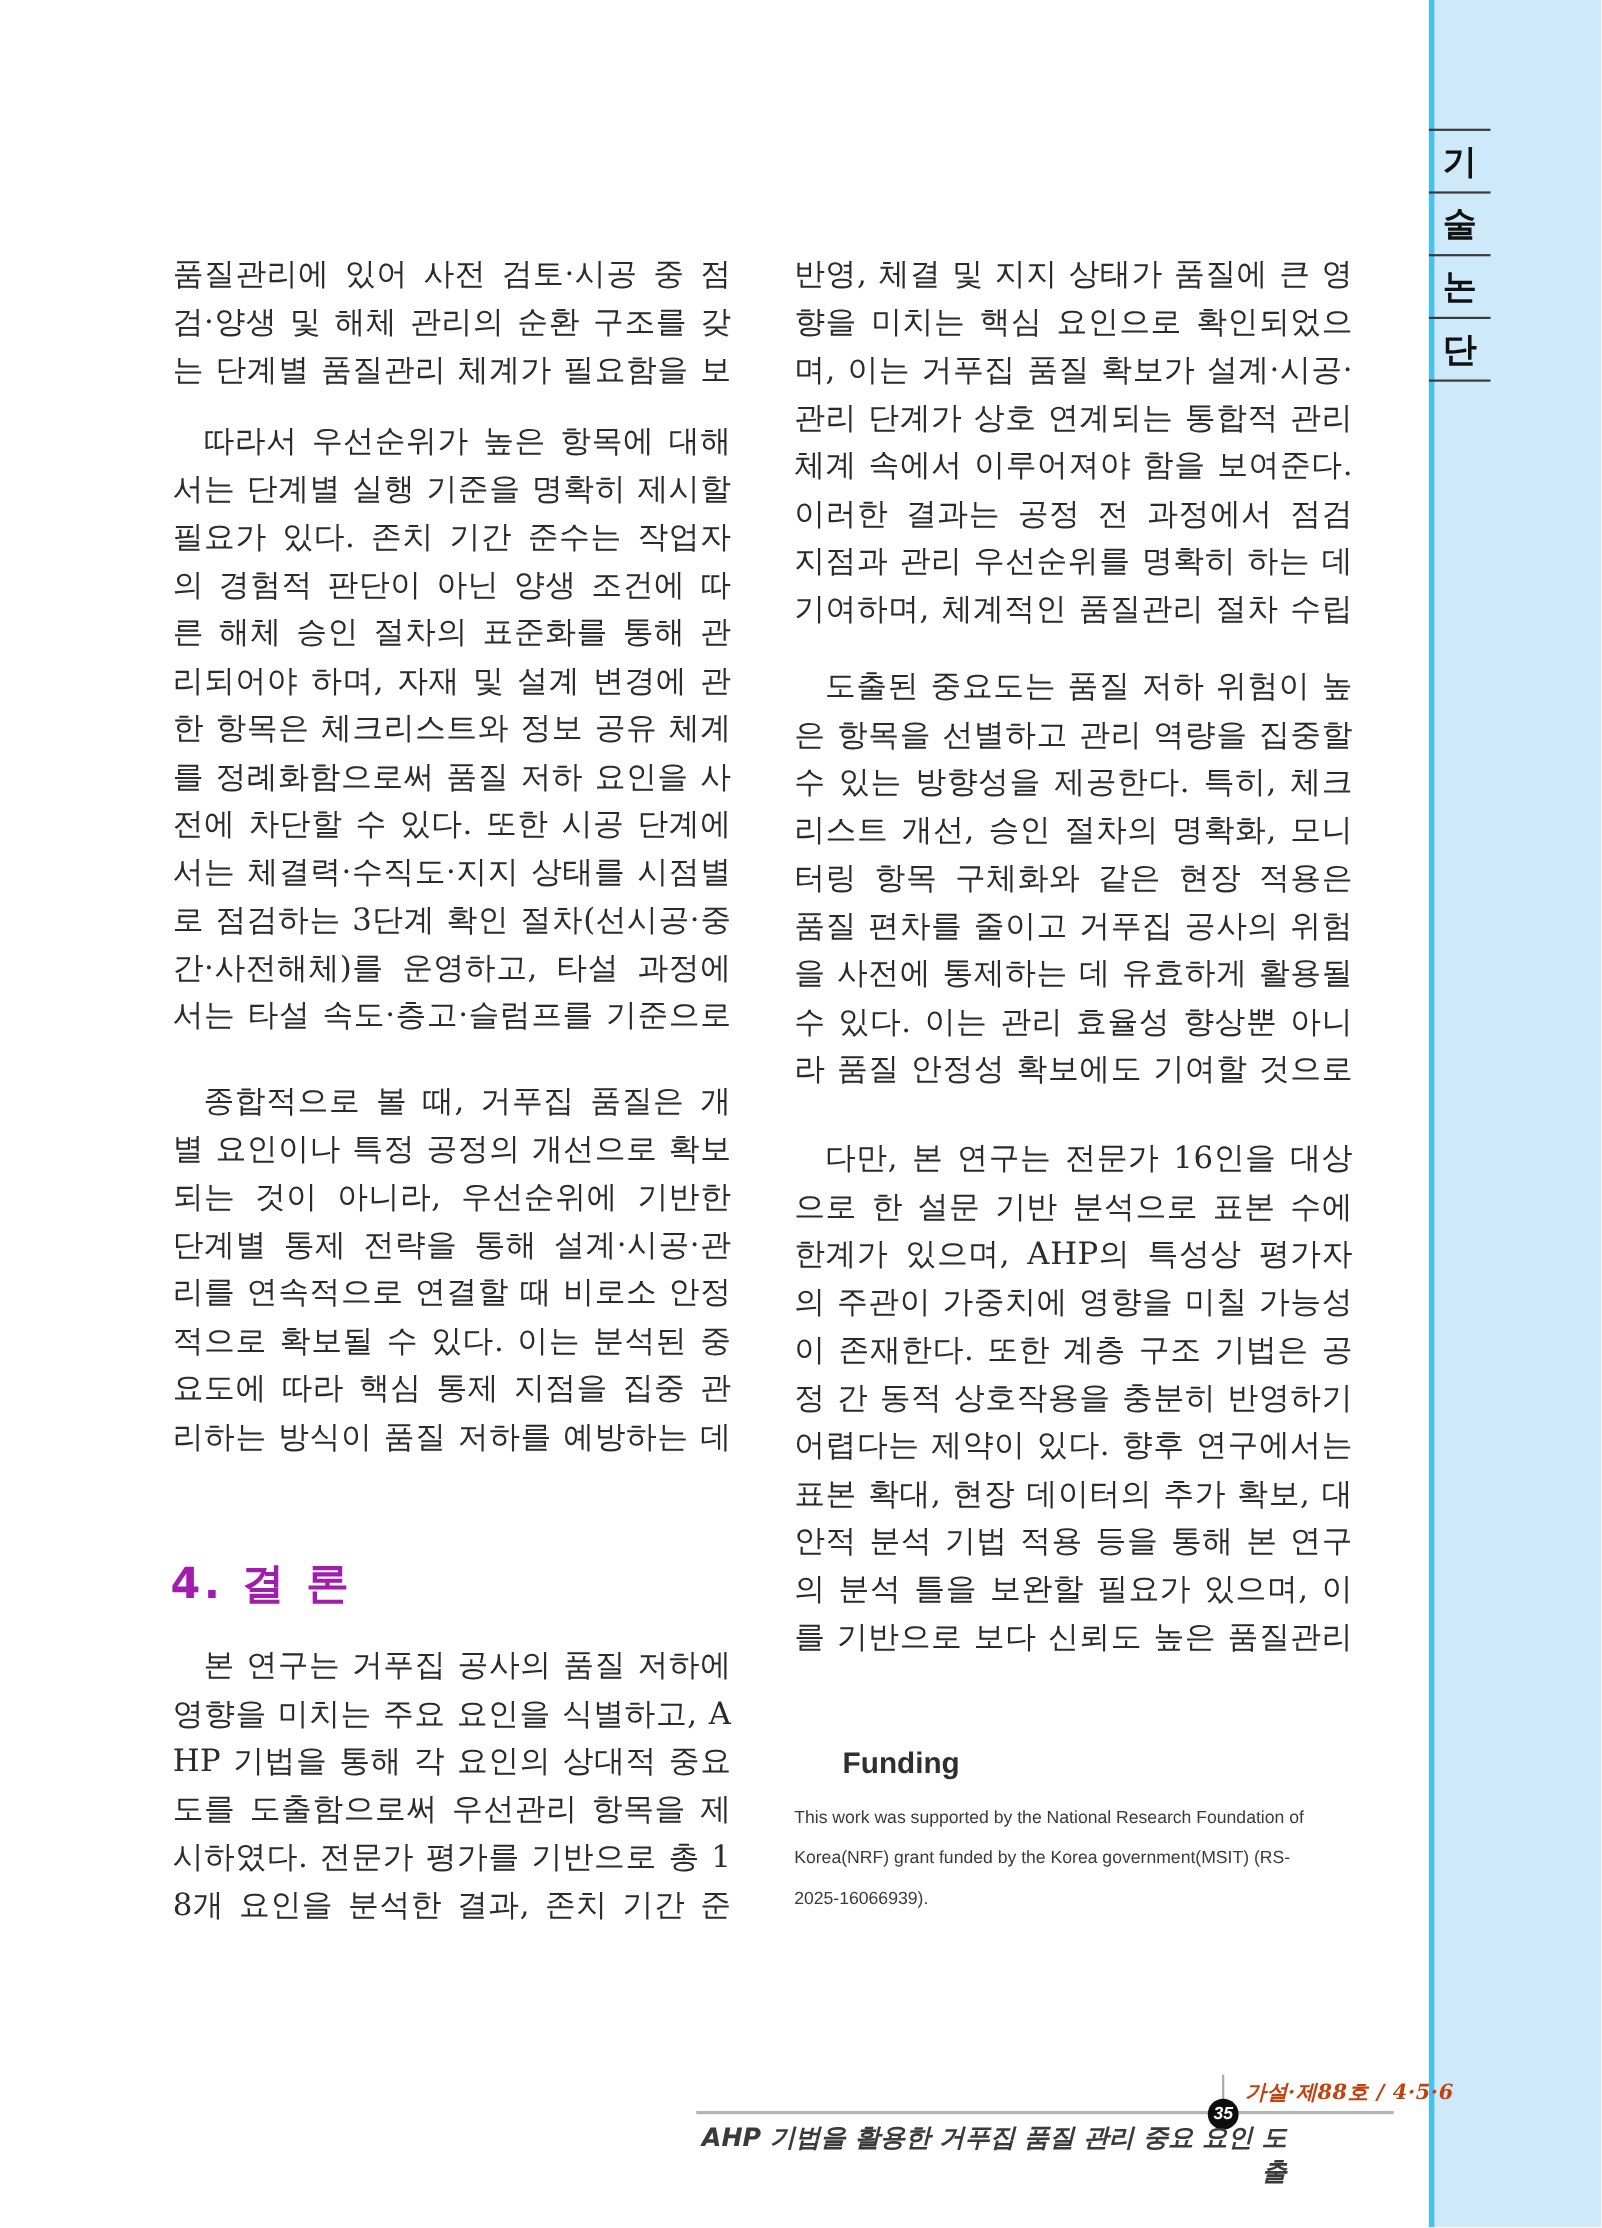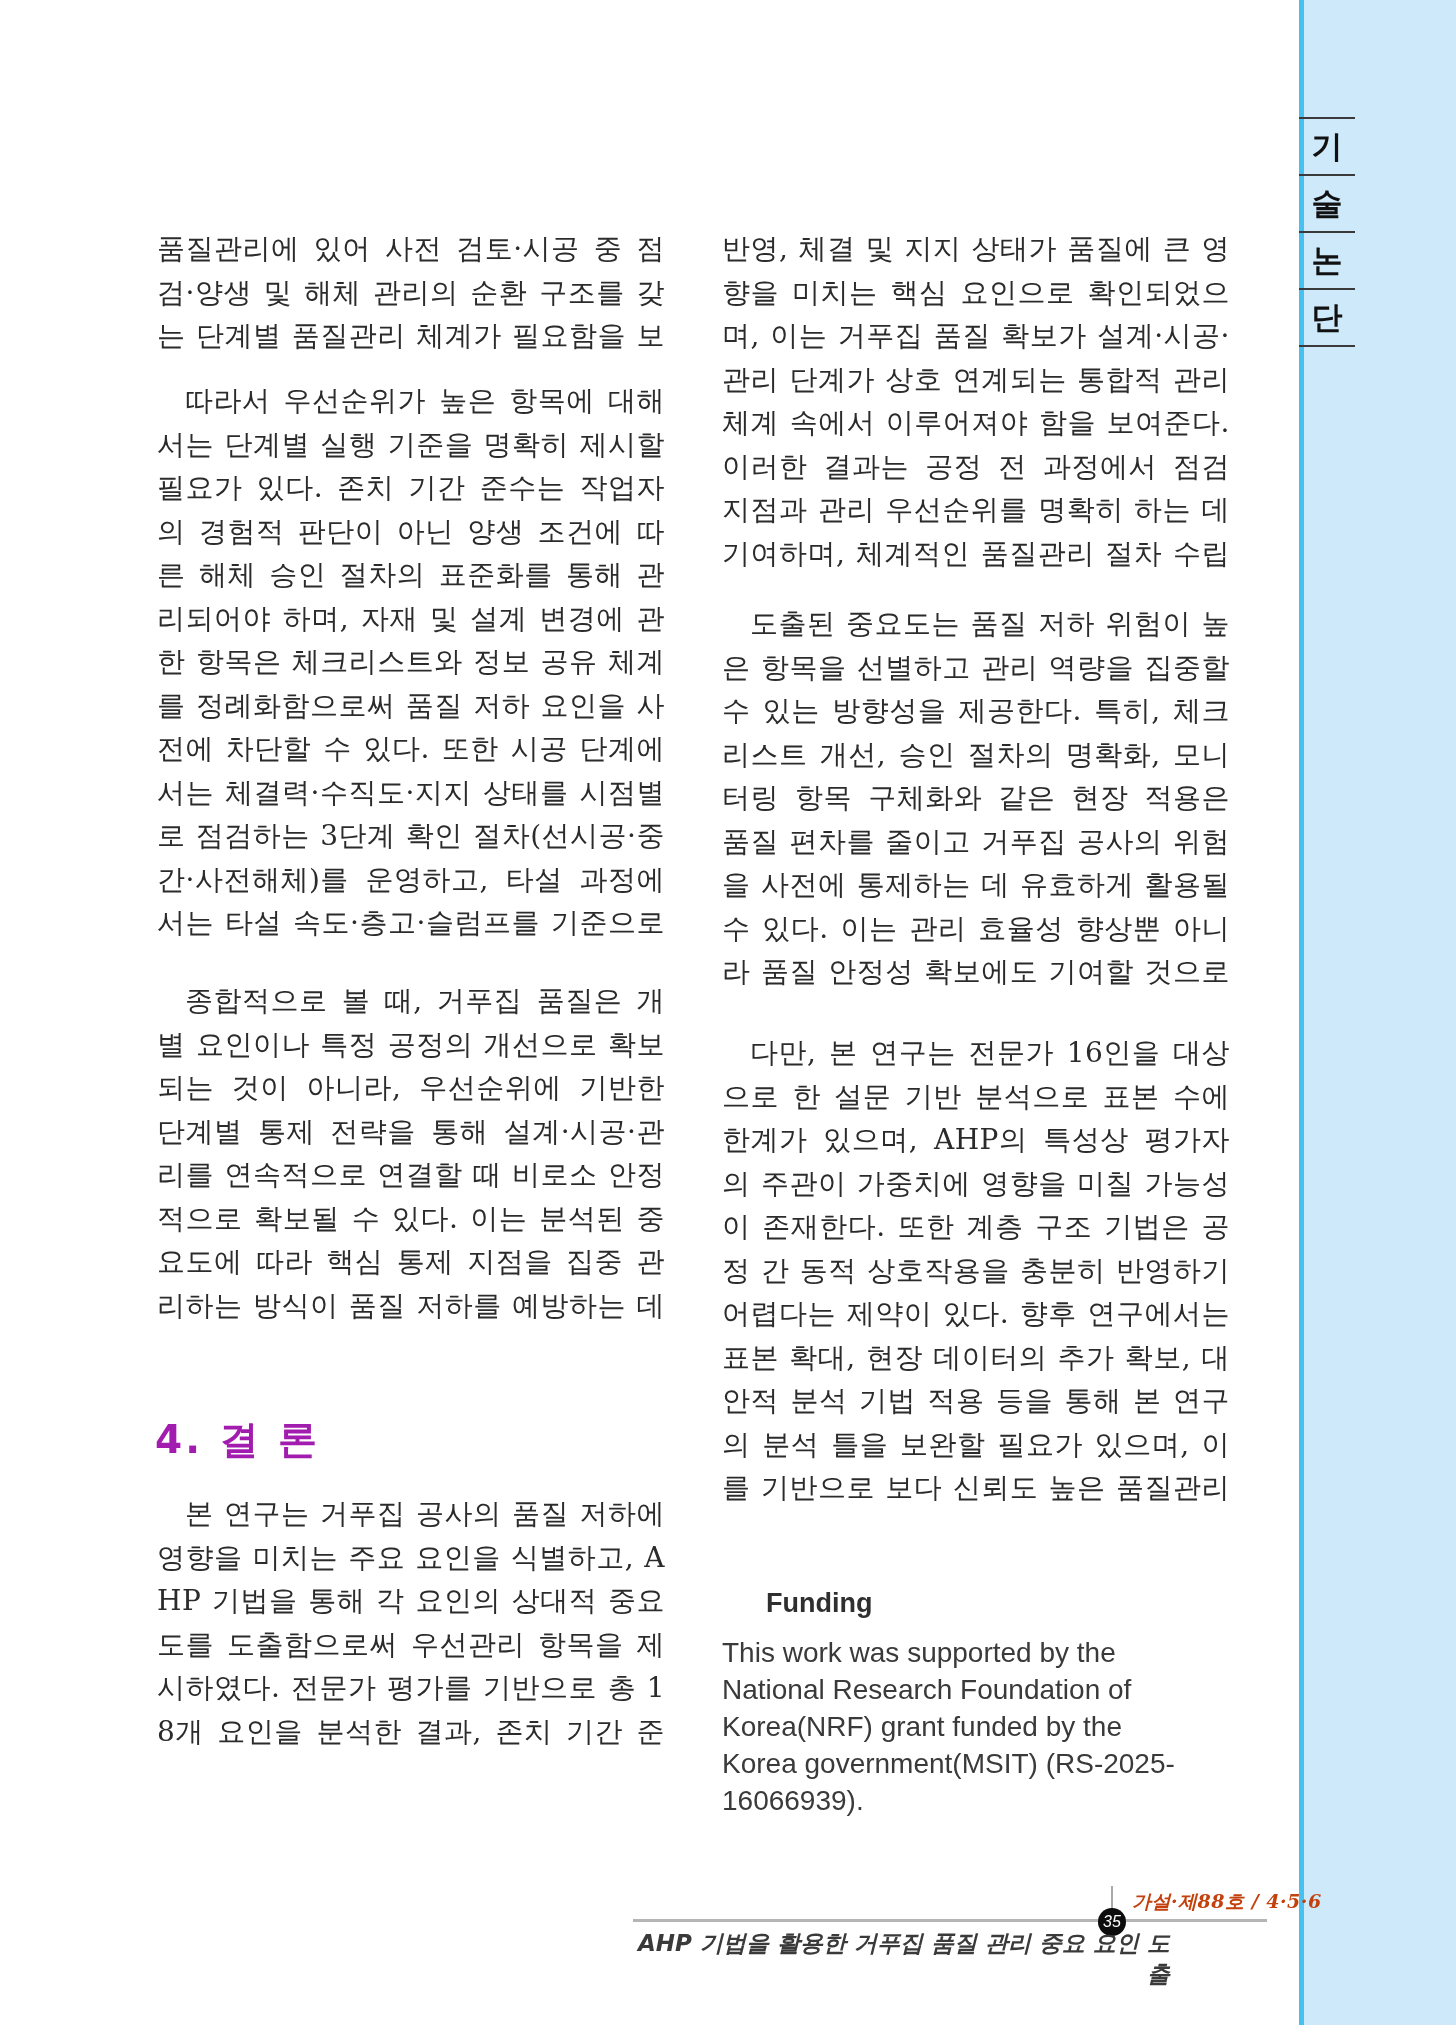--- a/index.html
+++ b/index.html
@@ -39,30 +39,30 @@
     font-size:24px;color:#333;
   }
   .funding-heading{
     position:absolute;left:722px;top:1588px;width:508px;
     font-family:"Liberation Sans","DejaVu Sans",sans-serif;
     font-weight:700;font-size:27px;color:#2f2f2f;margin-left:44px;
   }
   .funding-body{
     position:absolute;left:722px;top:1634px;width:470px;
     font-family:"Liberation Sans","DejaVu Sans",sans-serif;
-    font-size:28px;line-height:37px;color:#3a3a3a;
+    font-size:16px;line-height:37px;color:#3a3a3a;
   }
   
   .footer-rule{position:absolute;left:633px;top:1919px;width:634px;height:3px;background:#b5b5b5;}
   .footer-tick{position:absolute;left:1111px;top:1886px;width:2px;height:34px;background:#a9a9a9;}
   .page-circle{
     position:absolute;left:1098px;top:1908px;width:28px;height:28px;border-radius:50%;
     background:#0d0d0d;color:#fff;display:flex;align-items:center;justify-content:center;
     font-family:"Liberation Sans","DejaVu Sans",sans-serif;
-    font-weight:400;font-style:italic;font-size:16px;
+    font-weight:700;font-style:italic;font-size:16px;
   }
   .issue-info{
     position:absolute;left:1132px;top:1889px;width:220px;
     font-family:"DejaVu Serif","Liberation Serif",serif;
     font-style:italic;font-weight:700;font-size:19px;color:#c2410c;letter-spacing:0.5px;
   }
   .footer-title{
     position:absolute;left:636px;top:1928px;width:534px;text-align:right;
     font-family:"DejaVu Sans","Liberation Sans",sans-serif;
     font-style:italic;font-weight:700;font-size:23px;color:#3a3a3a;

